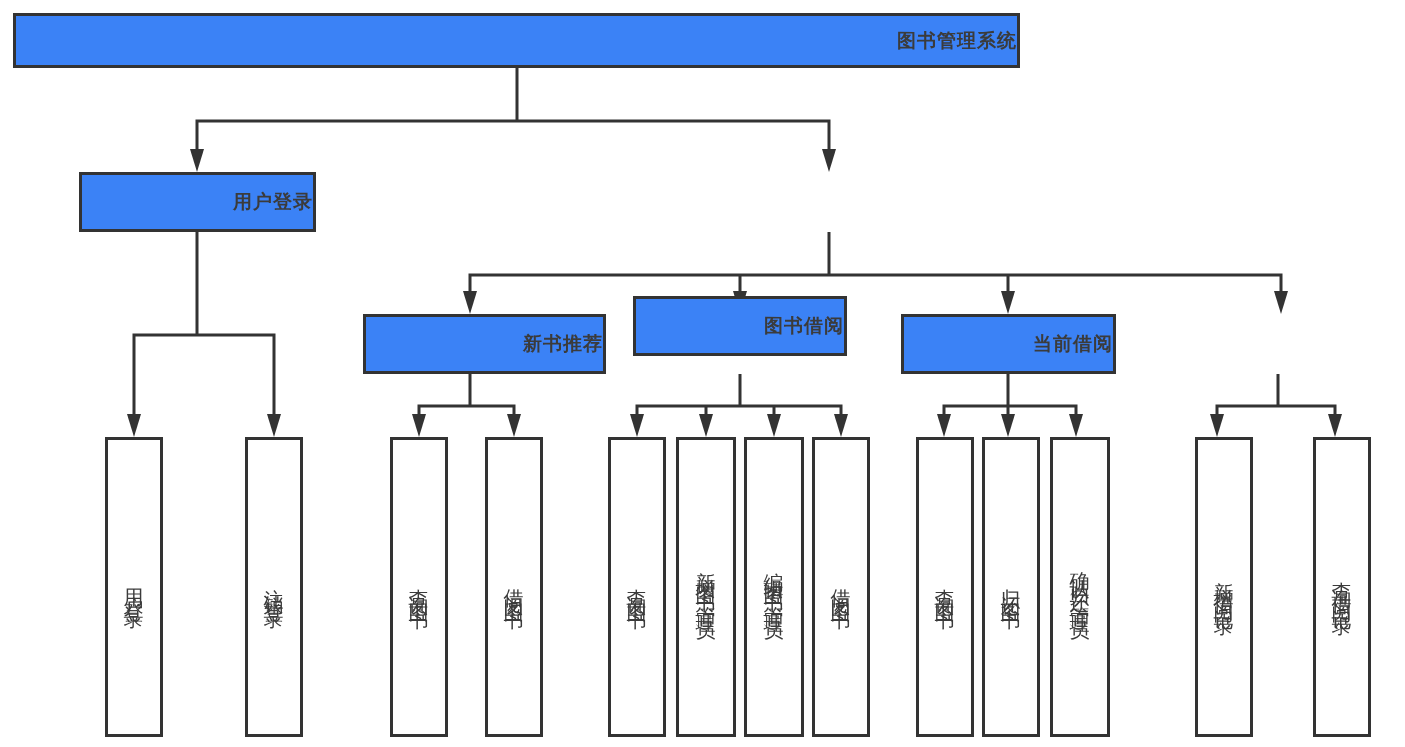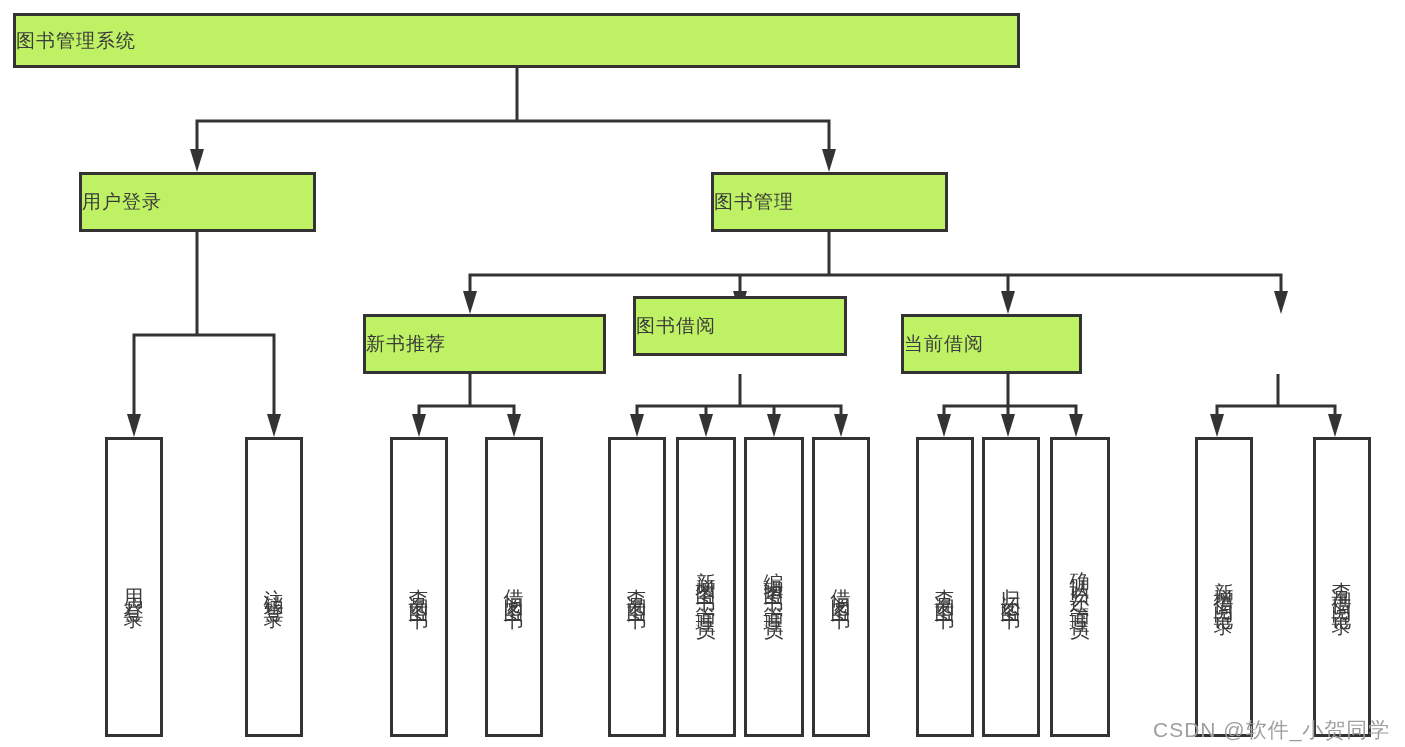--- a/index.html
+++ b/index.html
@@ -6,26 +6,27 @@
   html, body {
     width: 1405px; height: 747px;
     background: var(--bg, #ffffff);
     font-family: "Liberation Sans", "DejaVu Sans", sans-serif;
     overflow: hidden;
   }
   #canvas { position: relative; width: 1405px; height: 747px; }
   #wires { position: absolute; left: 0; top: 0; z-index: 1; }
   .hnode {
     position: absolute; z-index: 2;
-    background: #bef264;
+    background: #3b82f6;
     border: 3px solid var(--line, #333);
-    display: flex; align-items: center; justify-content: flex-start;
+    display: flex; align-items: center; justify-content: flex-end;
     color: var(--text, #3b3b3b);
     font-size: 19px;
     letter-spacing: 1px;
+    font-weight: bold;
   }
   .hnode.root span { font-size: 19px; }
   .vnode {
     position: absolute; z-index: 2; top: 437px;
     width: 58px; height: 300px;
     background: #ffffff;
     border: 3px solid var(--line, #333);
     display: flex; align-items: center; justify-content: center;
     overflow: hidden;
   }
@@ -95,31 +96,28 @@
     </g>
   </svg>
 
   <div class="hnode root" style="left:13px; top:13px; width:1007px; height:55px">
     <span>图书管理系统</span>
   </div>
 
   <div class="hnode" style="left:79px; top:172px; width:237px; height:60px">
     <span>用户登录</span>
   </div>
-  <div class="hnode" style="left:711px; top:172px; width:237px; height:60px">
-    <span>图书管理</span>
-  </div>
 
   <div class="hnode" style="left:363px; top:314px; width:243px; height:60px">
     <span>新书推荐</span>
   </div>
   <div class="hnode" style="left:633px; top:296px; width:214px; height:60px">
     <span>图书借阅</span>
   </div>
-  <div class="hnode" style="left:901px; top:314px; width:181px; height:60px">
+  <div class="hnode" style="left:901px; top:314px; width:215px; height:60px">
     <span>当前借阅</span>
   </div>
 
   <div class="vnode" style="left:105px">
     <span class="vtext">用户登录</span>
   </div>
   <div class="vnode" style="left:245px">
     <span class="vtext">注销登录</span>
   </div>
 
@@ -153,15 +151,14 @@
     <span class="vtext">确认归还（管理员）</span>
   </div>
 
   <div class="vnode" style="left:1195px">
     <span class="vtext">新增借阅记录</span>
   </div>
   <div class="vnode" style="left:1313px">
     <span class="vtext">查询借阅记录</span>
   </div>
 
-  <div class="watermark">CSDN @软件_小贺同学</div>
 
 </div>
 
 </body></html>

